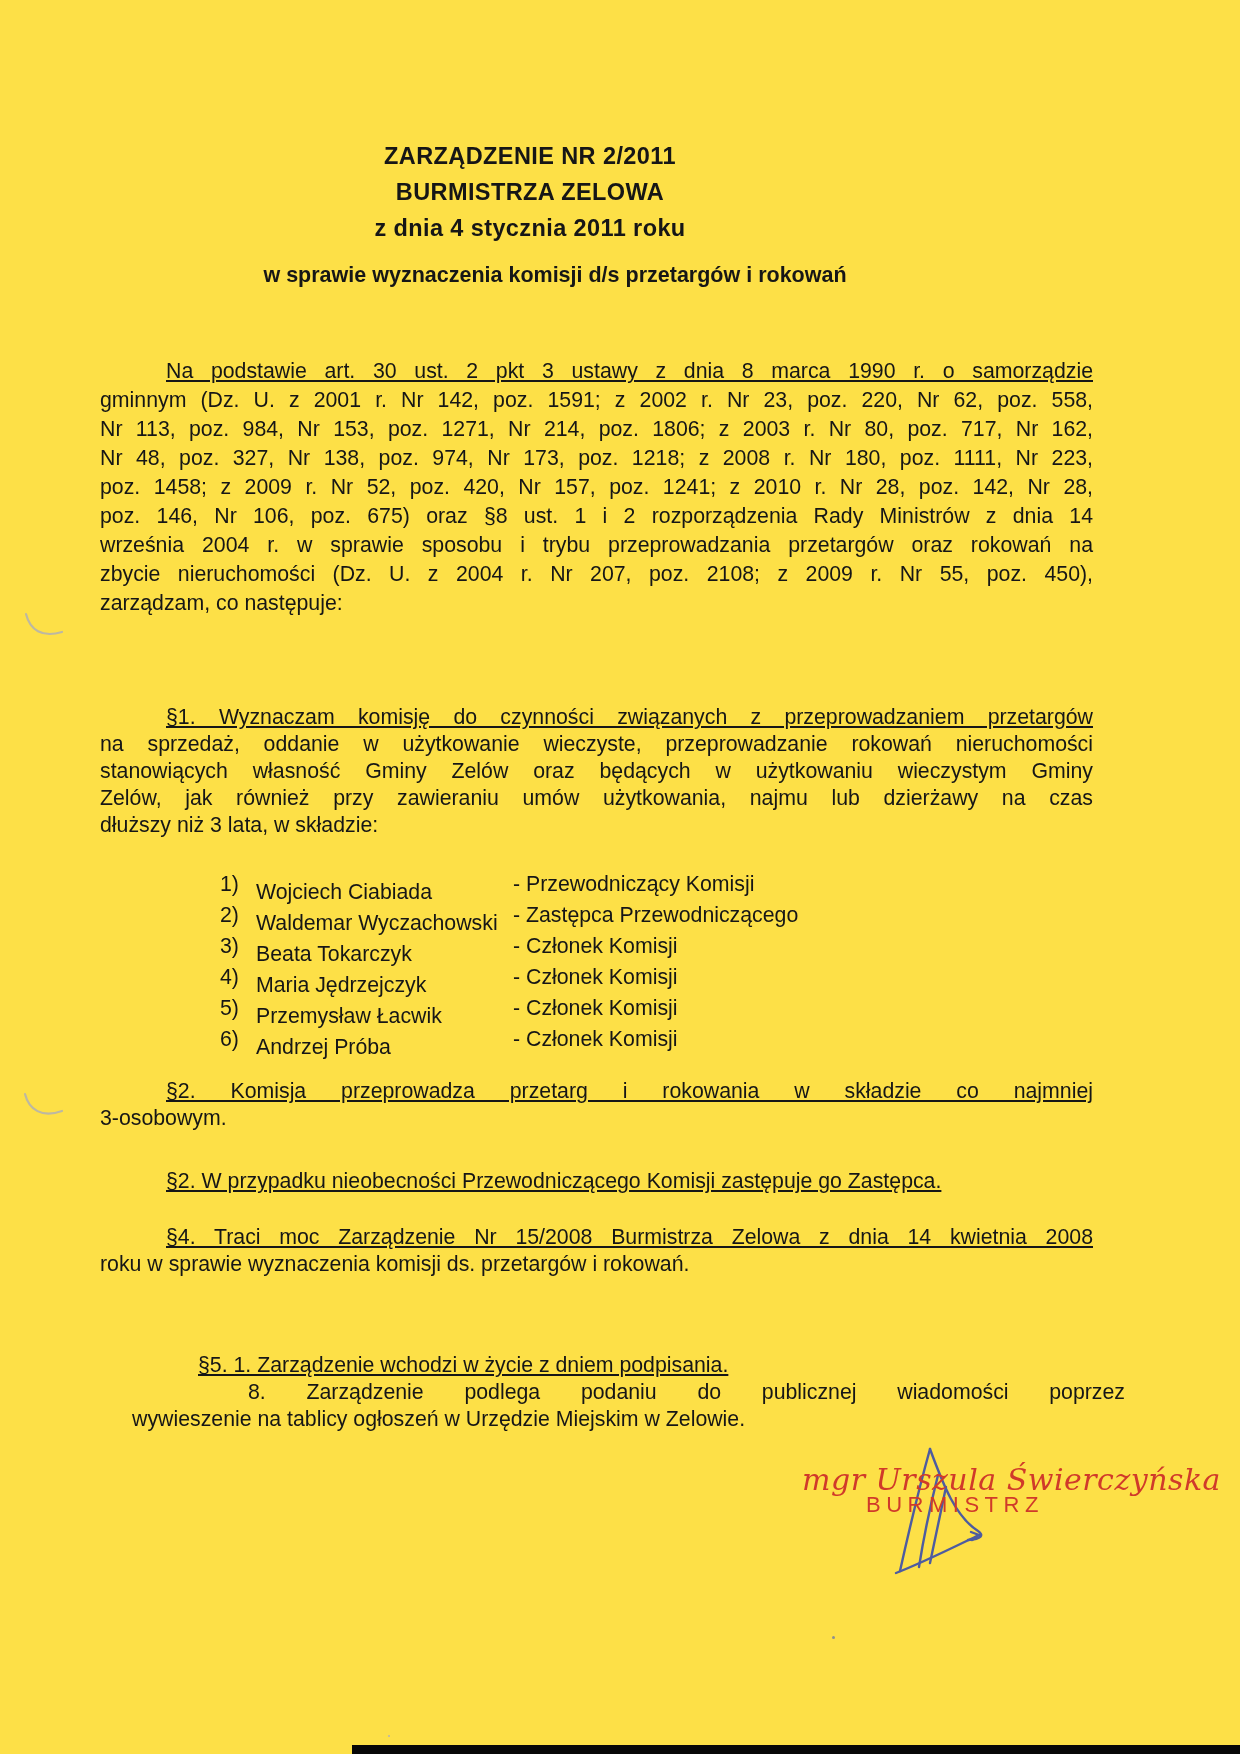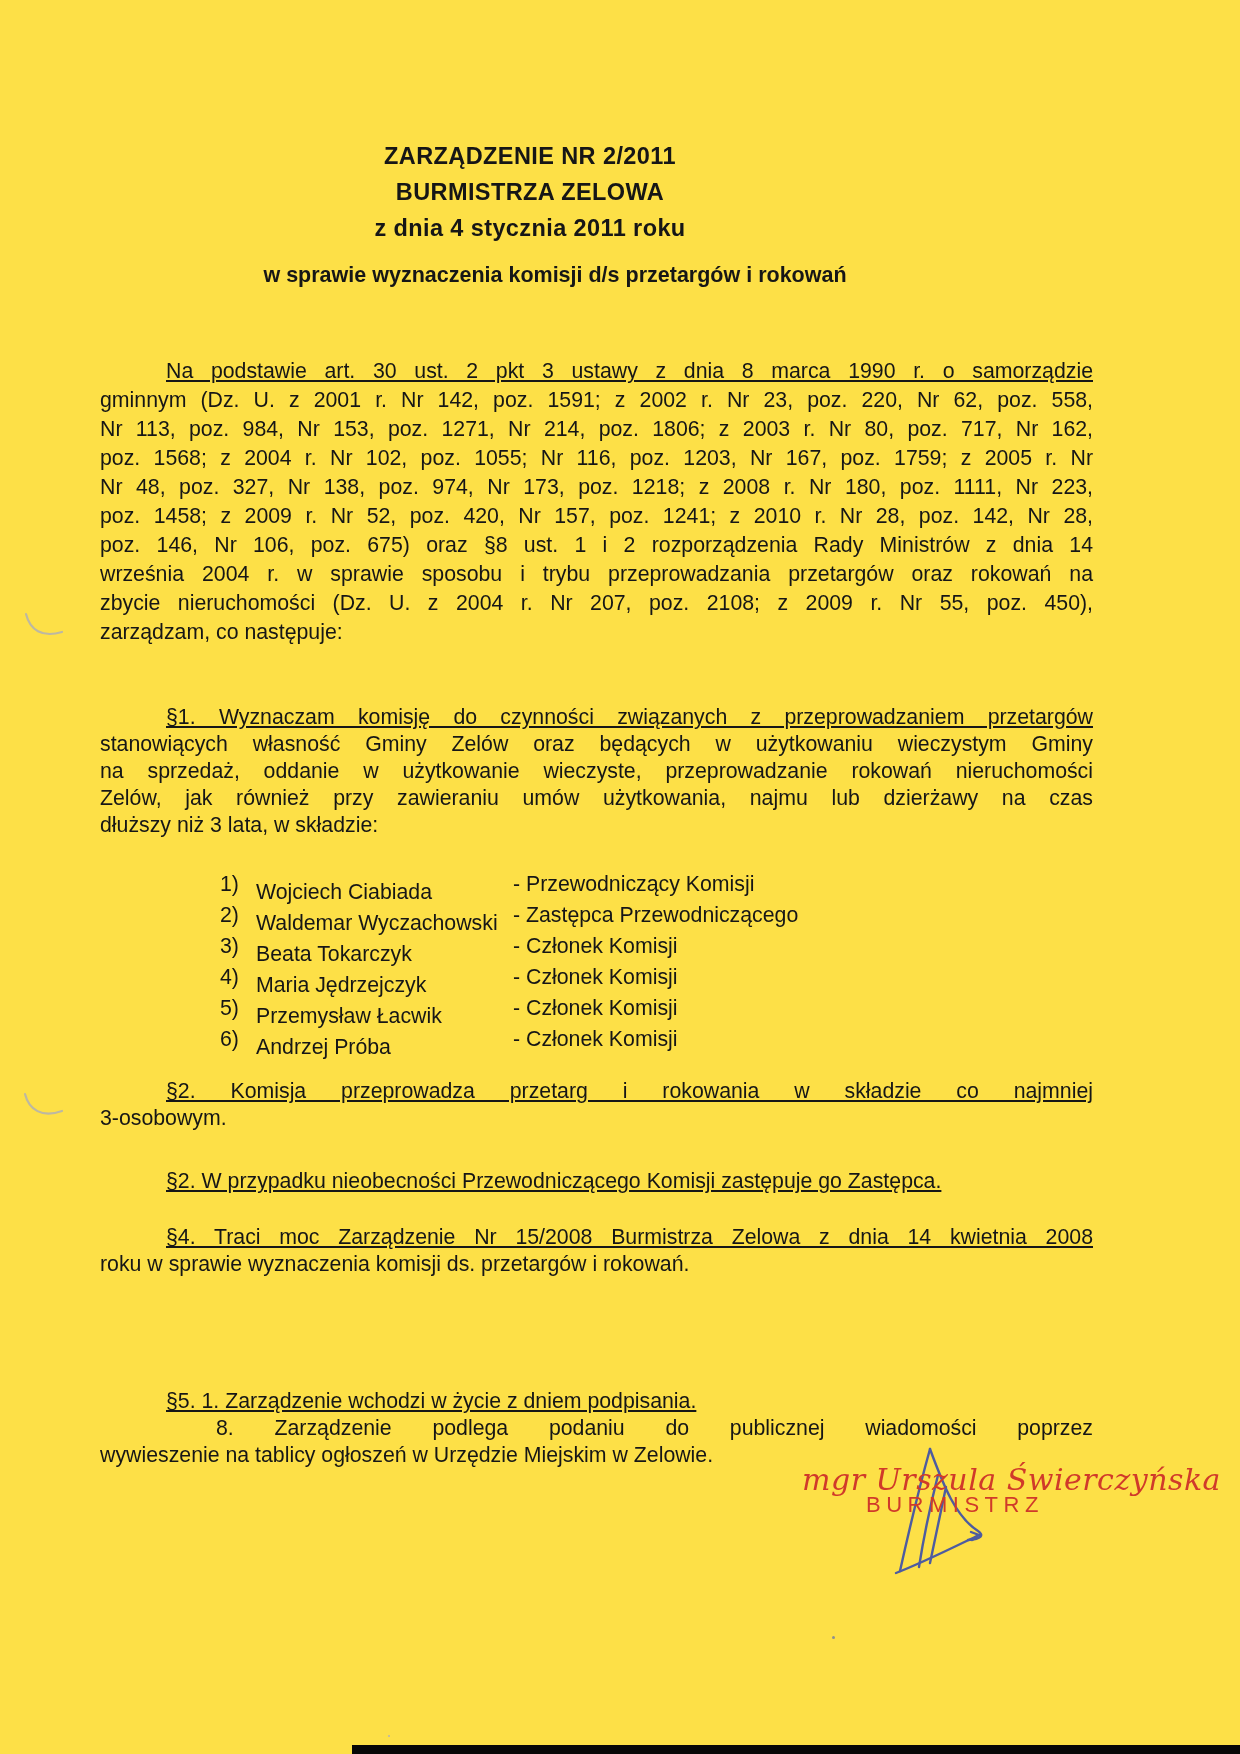--- a/index.html
+++ b/index.html
@@ -66,33 +66,32 @@
     <div>ZARZĄDZENIE NR 2/2011</div>
     <div>BURMISTRZA ZELOWA</div>
     <div>z dnia 4 stycznia 2011 roku</div>
   </div>
   <div class="abs subject">w sprawie wyznaczenia komisji d/s przetargów i rokowań</div>
 
   <div class="abs body-text" style="top:357px;">
     <div class="para-line fj ind">Na podstawie art. 30 ust. 2 pkt 3 ustawy z dnia 8 marca 1990 r. o samorządzie</div>
     <div class="para-line fj">gminnym (Dz. U. z 2001 r. Nr 142, poz. 1591; z 2002 r. Nr 23, poz. 220, Nr 62, poz. 558,</div>
     <div class="para-line fj">Nr 113, poz. 984, Nr 153, poz. 1271, Nr 214, poz. 1806; z 2003 r. Nr 80, poz. 717, Nr 162,</div>
-    <div class="para-line fj">poz. 1568; z 2004 r. Nr 102, poz. 1055; Nr 116, poz. 1203, Nr 167, poz. 1759; z 2005 r. Nr</div>
     <div class="para-line fj">Nr 48, poz. 327, Nr 138, poz. 974, Nr 173, poz. 1218; z 2008 r. Nr 180, poz. 1111, Nr 223,</div>
     <div class="para-line fj">poz. 1458; z 2009 r. Nr 52, poz. 420, Nr 157, poz. 1241; z 2010 r. Nr 28, poz. 142, Nr 28,</div>
     <div class="para-line fj">poz. 146, Nr 106, poz. 675) oraz §8 ust. 1 i 2 rozporządzenia Rady Ministrów z dnia 14</div>
     <div class="para-line fj">września 2004 r. w sprawie sposobu i trybu przeprowadzania przetargów oraz rokowań na</div>
     <div class="para-line fj">zbycie nieruchomości (Dz. U. z 2004 r. Nr 207, poz. 2108; z 2009 r. Nr 55, poz. 450),</div>
     <div class="para-line">zarządzam, co następuje:</div>
   </div>
 
   <div class="abs body-text lh27" style="top:704px;">
     <div class="para-line fj ind">§1. Wyznaczam komisję do czynności związanych z przeprowadzaniem przetargów</div>
+    <div class="para-line fj">na sprzedaż, oddanie w użytkowanie wieczyste, przeprowadzanie rokowań nieruchomości</div>
     <div class="para-line fj">stanowiących własność Gminy Zelów oraz będących w użytkowaniu wieczystym Gminy</div>
-    <div class="para-line fj">na sprzedaż, oddanie w użytkowanie wieczyste, przeprowadzanie rokowań nieruchomości</div>
     <div class="para-line fj">Zelów, jak również przy zawieraniu umów użytkowania, najmu lub dzierżawy na czas</div>
     <div class="para-line">dłuższy niż 3 lata, w składzie:</div>
   </div>
 
   <div class="abs body-text" style="top:870px;">
     <div class="member-row">
       <span class="member-num">1)</span>
       <span class="member-name">Wojciech Ciabiada</span>
       <span class="member-role">- Przewodniczący Komisji</span>
     </div>
@@ -128,21 +127,21 @@
     <div class="para-line">3-osobowym.</div>
   </div>
 
   <div class="abs body-text lh27 ind" style="top:1168px;">§2. W przypadku nieobecności Przewodniczącego Komisji zastępuje go Zastępca.</div>
 
   <div class="abs body-text lh27" style="top:1224px;">
     <div class="para-line fj ind">§4. Traci moc Zarządzenie Nr 15/2008 Burmistrza Zelowa z dnia 14 kwietnia 2008</div>
     <div class="para-line">roku w sprawie wyznaczenia komisji ds. przetargów i rokowań.</div>
   </div>
 
-  <div class="abs body-text lh27" style="top:1388px;">
+  <div class="abs body-text lh27" style="top:1352px;margin-left:32px;">
     <div class="para-line ind">§5. 1. Zarządzenie wchodzi w życie z dniem podpisania.</div>
     <div class="para-line fj ind2">8. Zarządzenie podlega podaniu do publicznej wiadomości poprzez</div>
     <div class="para-line">wywieszenie na tablicy ogłoszeń w Urzędzie Miejskim w Zelowie.</div>
   </div>
 
   <svg class="abs sig-svg" width="150" height="150" viewBox="0 0 150 150">
     <g fill="none" stroke="#3f51a8" stroke-width="2.4" stroke-linecap="round" opacity="0.92">
       <path d="M 52 6 C 42 42, 30 92, 22 128"></path>
       <path d="M 60 32 C 52 64, 45 98, 41 124"></path>
       <path d="M 68 44 C 62 72, 56 100, 52 120"></path>

